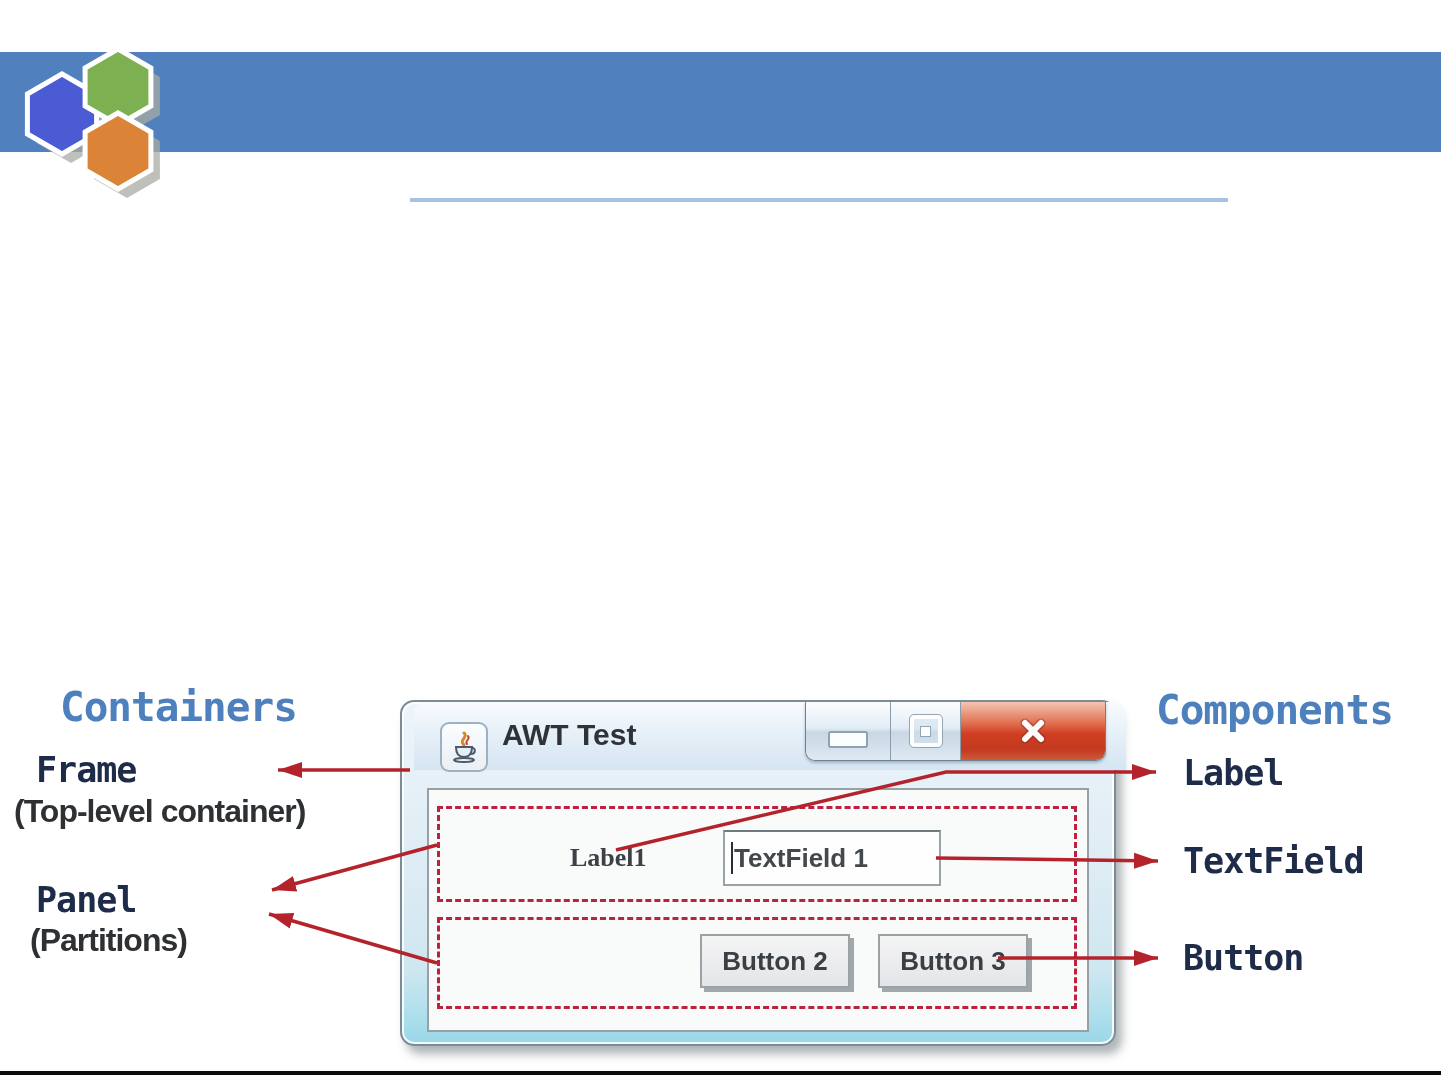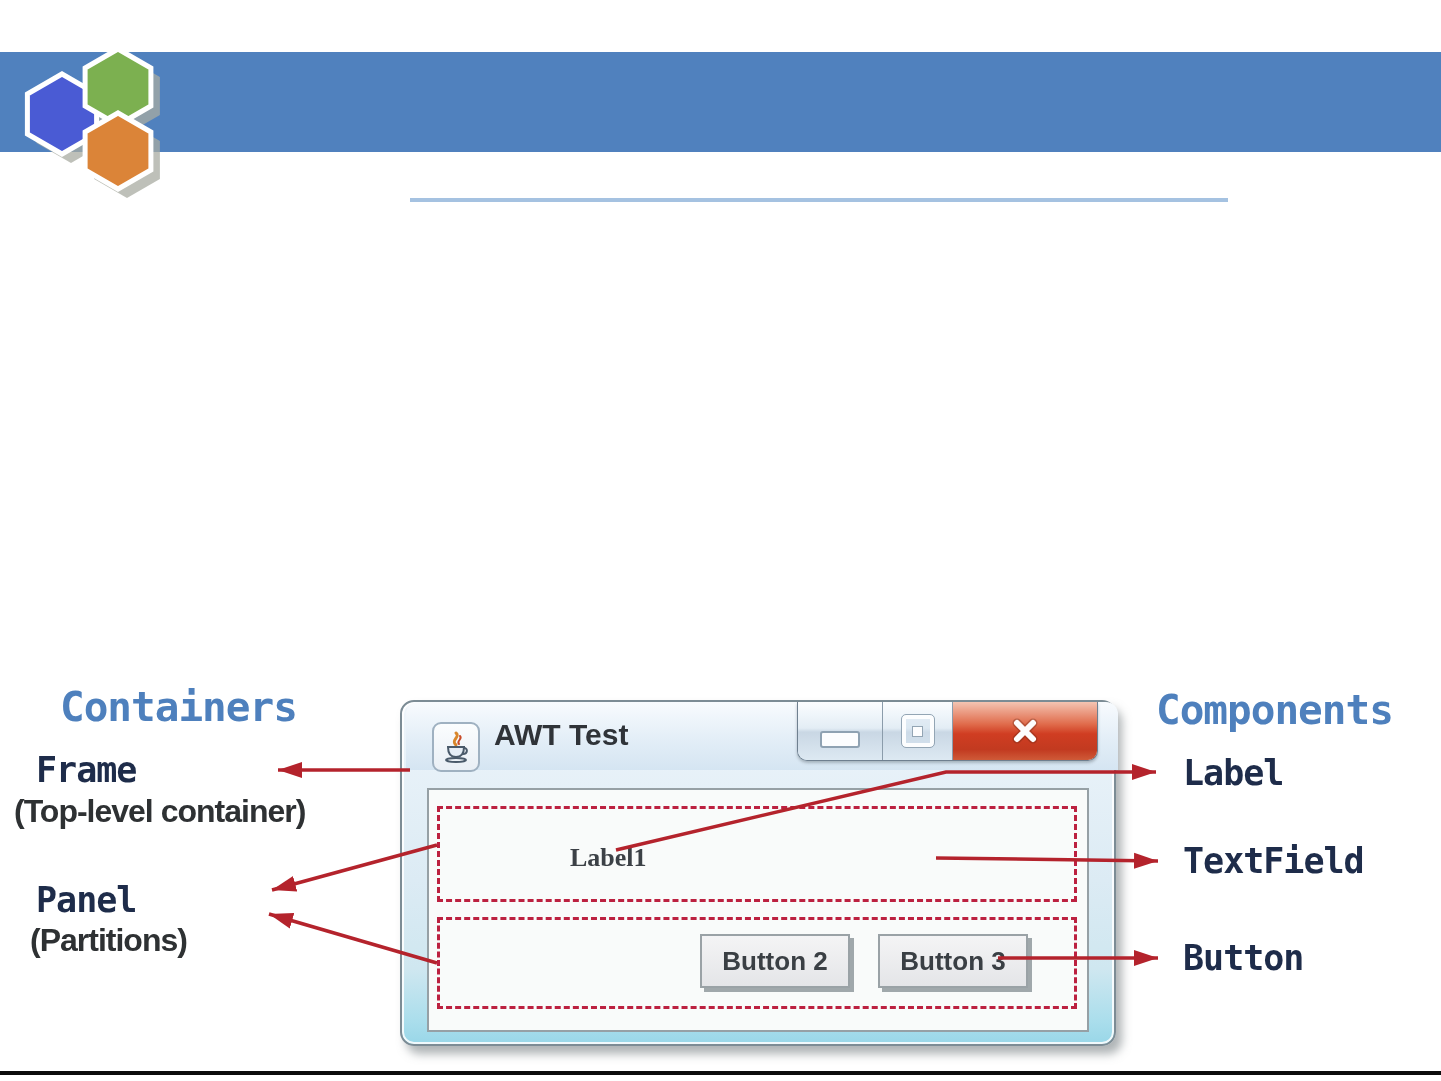--- a/index.html
+++ b/index.html
@@ -19,21 +19,21 @@
   .heading{position:absolute;font-size:41px;letter-spacing:-1px;}
   .callout{position:absolute;font-size:35px;letter-spacing:-1px;}
   .sub{position:absolute;font-size:32px;font-weight:bold;color:#2e3133;letter-spacing:-1px;}
   .tcenter{text-align:left;}
 
   
   .awt-window{position:absolute;left:400px;top:700px;width:712px;height:342px;
       border:2px solid #7c8c95;border-radius:14px;
       background:linear-gradient(180deg,#eef5fb 0%,#dcebf4 52%,#cfe7f0 78%,#abdeec 93%,#99d7e8 100%);
       box-shadow:6px 8px 10px rgba(95,105,110,.5), inset 0 0 0 2px rgba(255,255,255,.85);}
-  .titlebar{position:absolute;left:4px;top:0;width:100%;height:68px;border-radius:12px 12px 0 0;
+  .titlebar{position:absolute;left:12px;top:0;width:100%;height:68px;border-radius:12px 12px 0 0;
       background:linear-gradient(180deg,#f8fbfe 0%,#e3eef7 55%,#d5e5f2 100%);}
   .java-btn{position:absolute;left:26px;top:20px;width:44px;height:46px;border-radius:9px;
       background:linear-gradient(180deg,#fbfdfe,#e9eff5);border:2px solid #9fb1c1;
       display:flex;align-items:center;justify-content:center;}
   .win-title{position:absolute;left:88px;top:16px;font-size:30px;font-weight:600;color:#2f3338;}
 
   .controls{position:absolute;left:391px;top:0;width:299px;height:58px;display:flex;
       border:1px solid #6f8090;border-top:none;border-radius:0 0 10px 10px;overflow:hidden;
       box-shadow:0 2px 3px rgba(70,80,90,.35);}
   .ctl{position:relative;height:100%;display:flex;align-items:center;justify-content:center;}
@@ -130,20 +130,24 @@
         </div>
       </div>
     </div>
 
     <div class="content-panel"></div>
     <div class="dash-panel p1"></div>
     <div class="dash-panel p2"></div>
 
     <div class="lbl1">Label1</div>
 
+    <div class="tfield">
+      <span class="caret"></span>
+      <span class="tval">TextField 1</span>
+    </div>
 
     <div class="awt-btn b2">Button 2</div>
     <div class="awt-btn b3">Button 3</div>
   </div>
 
   <svg class="overlay" width="1441" height="1081" viewBox="0 0 1441 1081">
     <defs>
       <marker id="ah" viewBox="0 0 24 18" refX="24" refY="9" markerWidth="24" markerHeight="18" markerUnits="userSpaceOnUse" orient="auto">
         <path d="M0,1 L24,9 L0,17 Z" fill="#b4232c"></path>
       </marker>

